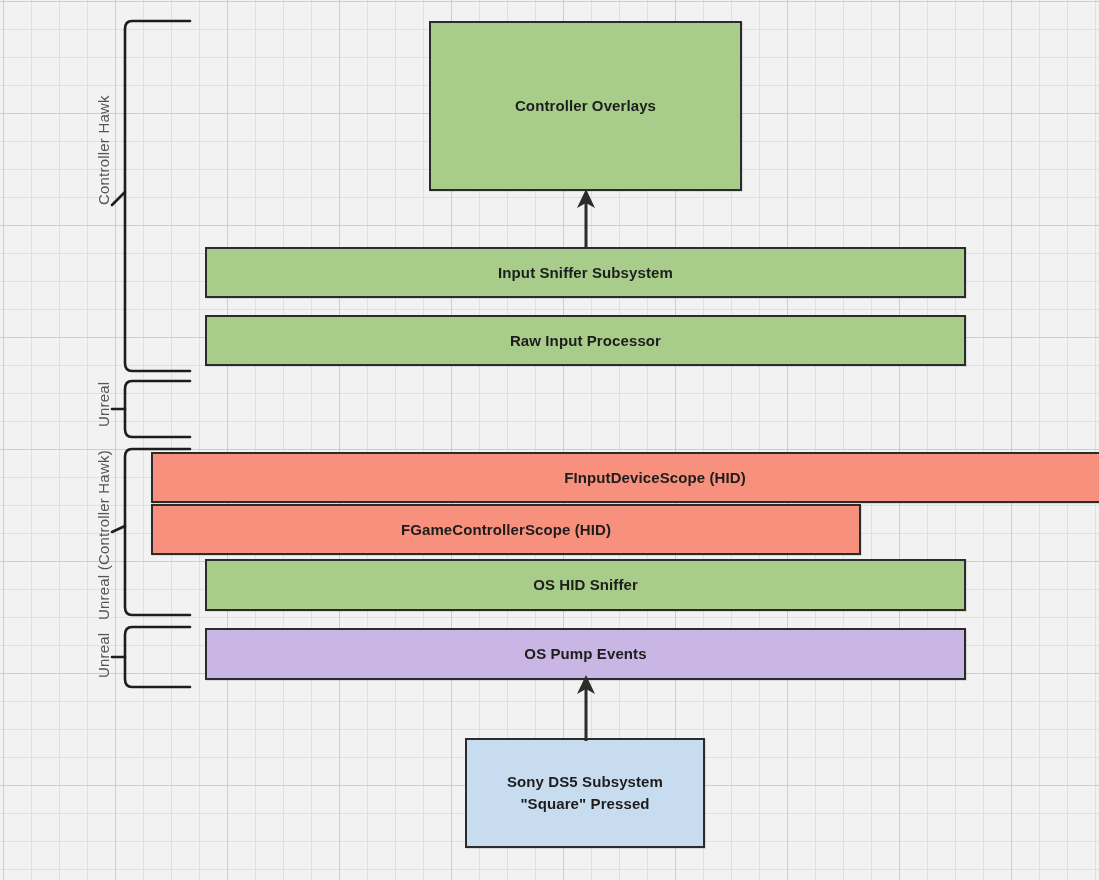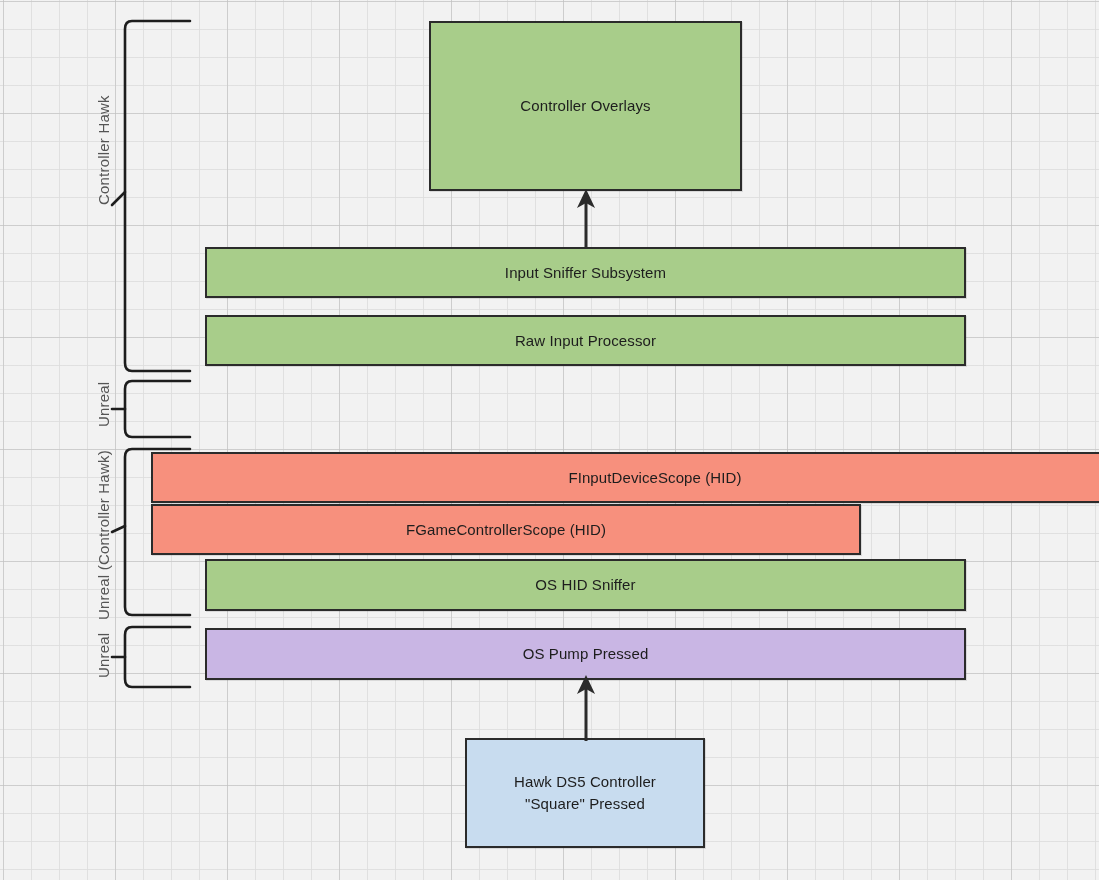--- a/index.html
+++ b/index.html
@@ -34,21 +34,21 @@
 
   
   .node {
     position: absolute;
     box-sizing: border-box;
     border: 2.5px solid #2b2b2b;
     display: flex;
     align-items: center;
     justify-content: center;
     text-align: center;
-    font-weight: normal;
+    font-weight: bold;
     font-size: 15px;
     color: #1d1d1d;
     line-height: 1.45;
     letter-spacing: 0.1px;
     box-shadow: 1px 1px 0 rgba(0,0,0,0.10);
   }
   .fill-green  { background-color: #a8cd8a; }
   .fill-purple { background-color: #c9b6e4; }
   .fill-salmon { background-color: #f7907d; }
   .fill-blue   { background-color: #c8dcef; }
@@ -128,25 +128,25 @@
 
   <div class="node fill-salmon" style="left:151px; top:504px; width:710px; height:51px;">
     <span>FGameControllerScope (HID)</span>
   </div>
 
   <div class="node fill-green" style="left:205px; top:559px; width:761px; height:52px;">
     <span>OS HID Sniffer</span>
   </div>
 
   <div class="node fill-purple" style="left:205px; top:628px; width:761px; height:52px;">
-    <span>OS Pump Pressed</span>
+    <span>OS Pump Events</span>
   </div>
 
   <div class="node fill-blue" style="left:465px; top:738px; width:240px; height:110px; flex-direction:column;">
-    <span>Hawk DS5 Controller</span>
+    <span>Sony DS5 Subsystem</span>
     <span>"Square" Pressed</span>
   </div>
 
   <div class="arrow" style="left:570px; top:186px; width:32px; height:64px;">
     <svg width="32" height="64" viewBox="0 0 32 64">
       <line x1="16" y1="63" x2="16" y2="14" stroke="#2b2b2b" stroke-width="3"></line>
       <path d="M 16 3 L 25 22 L 16 17 L 7 22 Z" fill="#2b2b2b"></path>
     </svg>
   </div>
 

